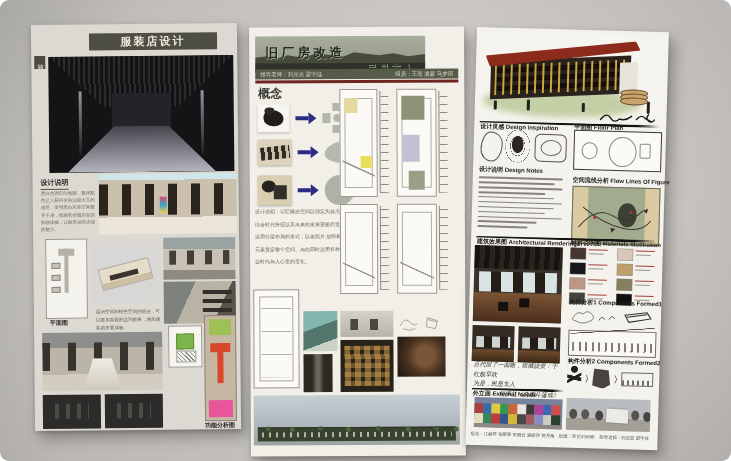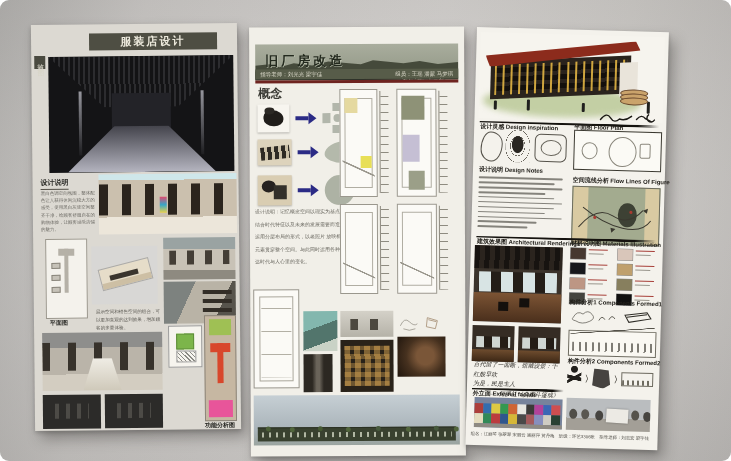--- a/index.html
+++ b/index.html
@@ -72,21 +72,21 @@
     background:repeating-linear-gradient(90deg,#55534e 0 4px,transparent 4px 11px);opacity:.8;}
   .lb-func{left:170px;top:292px;width:30px;height:104px;background:#c6b7a2;border:1px solid #8c857a;}
   .lb-func .g{position:absolute;left:14%;top:3%;width:72%;height:15%;}
   .lb-func .tbar{position:absolute;left:18%;top:26%;width:64%;height:9%;}
   .lb-func .tstem{position:absolute;left:40%;top:26%;width:20%;height:38%;}
   .lb-func .p{position:absolute;left:10%;bottom:3%;width:80%;height:16%;}
   .lb-func-lab{left:152px;top:398px;width:66px;text-align:center;font-size:6px;font-weight:bold;color:#23231f;}
 
   
   .mb{left:250px;top:27px;width:215px;height:429px;background:#f1efe8;transform:rotate(-.25deg);}
-  .mb-pano{left:6px;top:17px;width:203px;height:36px;overflow:hidden;
+  .mb-pano{left:6px;top:9px;width:170px;height:36px;overflow:hidden;
     background:linear-gradient(#a9ad9d,#8f9584);}
   .mb-pano .sil{position:absolute;left:0;bottom:0;width:100%;height:70%;background:#454a3b;
     clip-path:polygon(0 100%,0 42%,7% 36%,12% 48%,19% 32%,28% 42%,36% 26%,52% 38%,58% 22%,73% 34%,81% 26%,90% 38%,100% 30%,100% 100%);}
   .mb-pano .band{position:absolute;left:0;bottom:0;width:100%;height:26%;background:#2e3229;}
   .mb-title{left:10px;top:8px;font-size:13px;font-weight:bold;letter-spacing:3px;color:#23291e;
     font-family:"DejaVu Serif",serif;text-shadow:0.5px 0.5px 0 #c9cfbc;}
   .mb-subtitle{right:10px;top:26px;font-size:10px;font-weight:bold;letter-spacing:2px;color:#2a3024;
     font-family:"DejaVu Serif",serif;text-shadow:0.5px 0.5px 0 #c9cfbc;}
   .mb-credits{left:6px;top:42px;width:203px;height:10px;background:#575c49;color:#d9d7c8;
     font-size:5.5px;display:flex;justify-content:space-between;align-items:center;padding:0 5px;box-sizing:border-box;}

